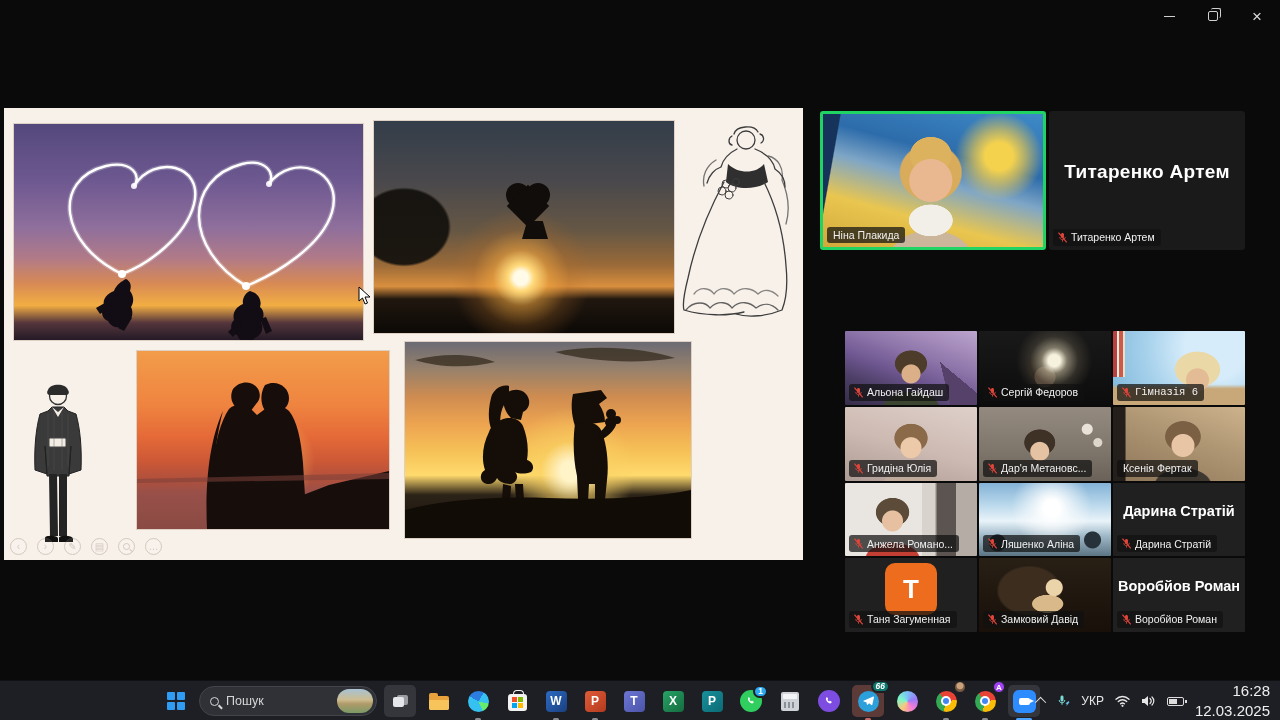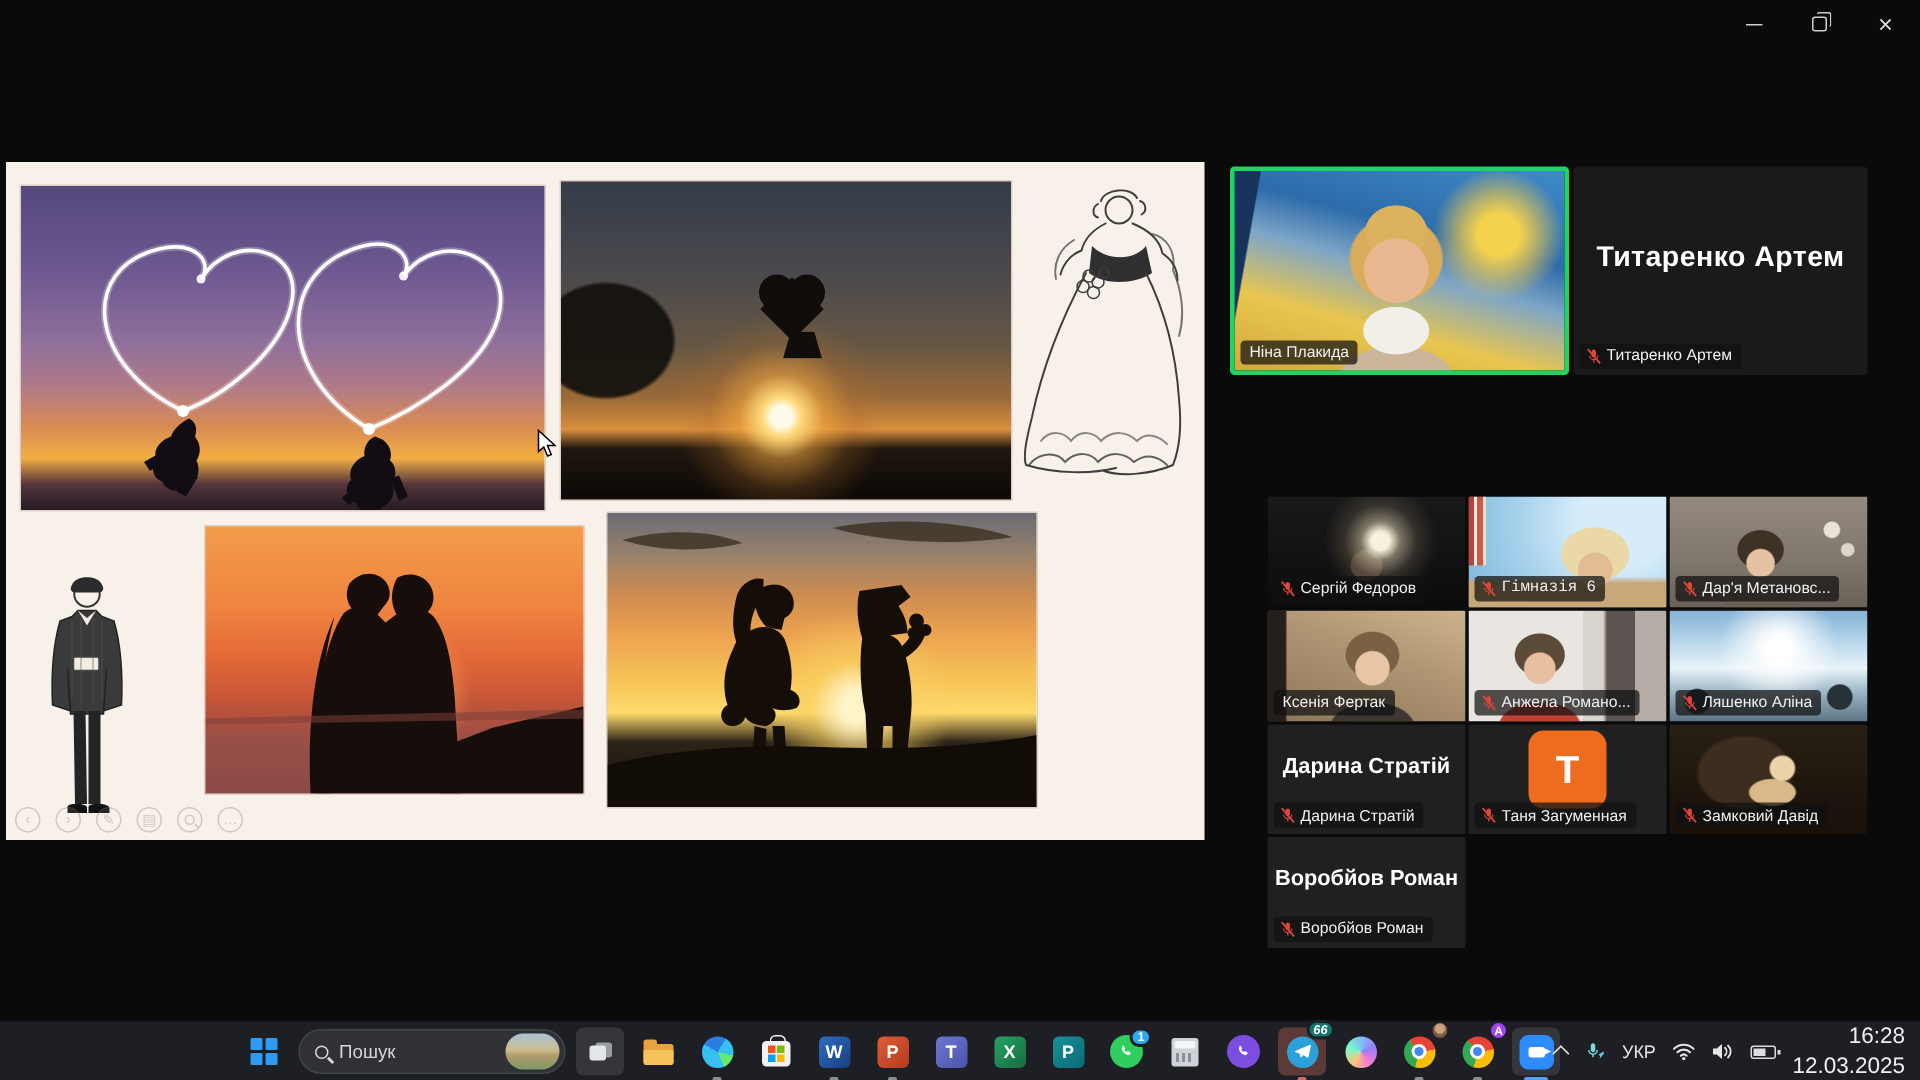--- a/index.html
+++ b/index.html
@@ -381,20 +381,31 @@
           <path d="M3 5.4c0 1.7 1.3 3 3 3s3-1.3 3-3" stroke="#e0453a" fill="none" stroke-width=".9"></path>
           <path d="M6 8.4v2.2" stroke="#e0453a" stroke-width=".9"></path>
           <path d="M1.6.8l9 10.4" stroke="#e0453a" stroke-width="1.3"></path>
         </svg>
       <span>Титаренко Артем</span>
     </div>
   </div>
 
   <div id="grid">
 
+    <div class="tile v1">
+      <div class="vlabel">
+          <svg class="micoff" viewBox="0 0 12 12">
+            <path d="M6 1.1c-.9 0-1.6.7-1.6 1.6v2.5c0 .9.7 1.6 1.6 1.6s1.6-.7 1.6-1.6V2.7C7.6 1.8 6.9 1.1 6 1.1z" fill="#e0453a"></path>
+            <path d="M3 5.4c0 1.7 1.3 3 3 3s3-1.3 3-3" stroke="#e0453a" fill="none" stroke-width=".9"></path>
+            <path d="M6 8.4v2.2" stroke="#e0453a" stroke-width=".9"></path>
+            <path d="M1.6.8l9 10.4" stroke="#e0453a" stroke-width="1.3"></path>
+          </svg>
+          <span>Альона Гайдаш</span>
+        </div>
+    </div>
 
     <div class="tile v2">
       <div class="vlabel">
           <svg class="micoff" viewBox="0 0 12 12">
             <path d="M6 1.1c-.9 0-1.6.7-1.6 1.6v2.5c0 .9.7 1.6 1.6 1.6s1.6-.7 1.6-1.6V2.7C7.6 1.8 6.9 1.1 6 1.1z" fill="#e0453a"></path>
             <path d="M3 5.4c0 1.7 1.3 3 3 3s3-1.3 3-3" stroke="#e0453a" fill="none" stroke-width=".9"></path>
             <path d="M6 8.4v2.2" stroke="#e0453a" stroke-width=".9"></path>
             <path d="M1.6.8l9 10.4" stroke="#e0453a" stroke-width="1.3"></path>
           </svg>
           <span>Сергій Федоров</span>
@@ -406,20 +417,31 @@
           <svg class="micoff" viewBox="0 0 12 12">
             <path d="M6 1.1c-.9 0-1.6.7-1.6 1.6v2.5c0 .9.7 1.6 1.6 1.6s1.6-.7 1.6-1.6V2.7C7.6 1.8 6.9 1.1 6 1.1z" fill="#e0453a"></path>
             <path d="M3 5.4c0 1.7 1.3 3 3 3s3-1.3 3-3" stroke="#e0453a" fill="none" stroke-width=".9"></path>
             <path d="M6 8.4v2.2" stroke="#e0453a" stroke-width=".9"></path>
             <path d="M1.6.8l9 10.4" stroke="#e0453a" stroke-width="1.3"></path>
           </svg>
           <span>Гімназія 6</span>
         </div>
     </div>
 
+    <div class="tile v4">
+      <div class="vlabel">
+          <svg class="micoff" viewBox="0 0 12 12">
+            <path d="M6 1.1c-.9 0-1.6.7-1.6 1.6v2.5c0 .9.7 1.6 1.6 1.6s1.6-.7 1.6-1.6V2.7C7.6 1.8 6.9 1.1 6 1.1z" fill="#e0453a"></path>
+            <path d="M3 5.4c0 1.7 1.3 3 3 3s3-1.3 3-3" stroke="#e0453a" fill="none" stroke-width=".9"></path>
+            <path d="M6 8.4v2.2" stroke="#e0453a" stroke-width=".9"></path>
+            <path d="M1.6.8l9 10.4" stroke="#e0453a" stroke-width="1.3"></path>
+          </svg>
+          <span>Гридіна Юлія</span>
+        </div>
+    </div>
 
     <div class="tile v5">
       <div class="vlabel">
           <svg class="micoff" viewBox="0 0 12 12">
             <path d="M6 1.1c-.9 0-1.6.7-1.6 1.6v2.5c0 .9.7 1.6 1.6 1.6s1.6-.7 1.6-1.6V2.7C7.6 1.8 6.9 1.1 6 1.1z" fill="#e0453a"></path>
             <path d="M3 5.4c0 1.7 1.3 3 3 3s3-1.3 3-3" stroke="#e0453a" fill="none" stroke-width=".9"></path>
             <path d="M6 8.4v2.2" stroke="#e0453a" stroke-width=".9"></path>
             <path d="M1.6.8l9 10.4" stroke="#e0453a" stroke-width="1.3"></path>
           </svg>
           <span>Дар'я Метановс...</span>

